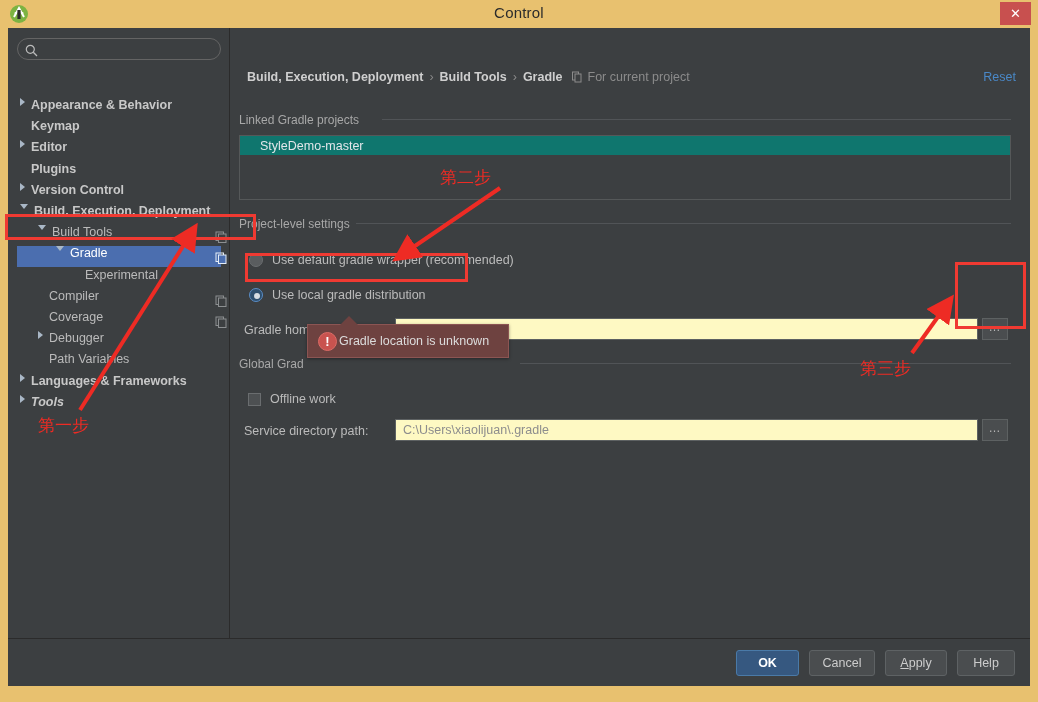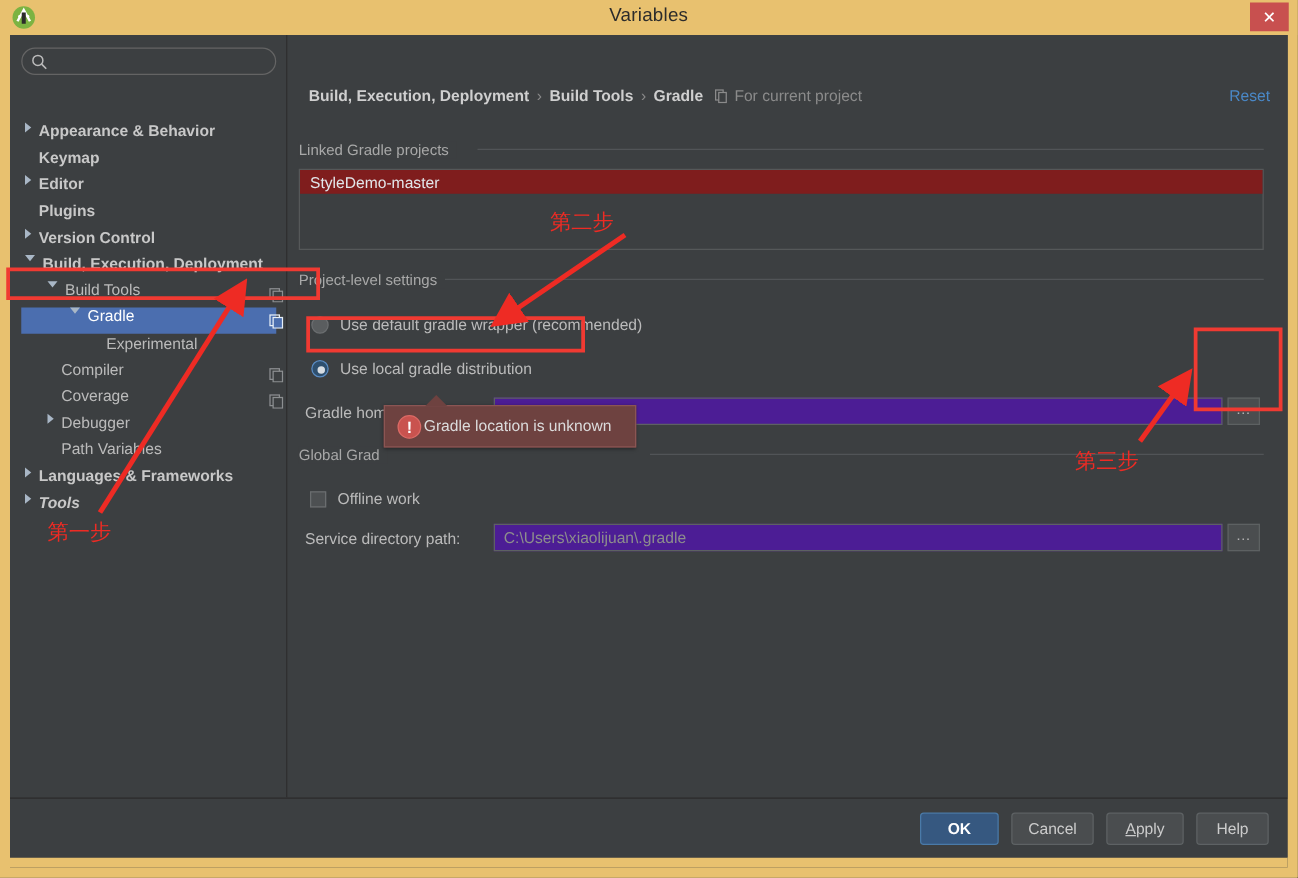--- a/index.html
+++ b/index.html
@@ -149,25 +149,25 @@
   
   #linked-list {
     position: absolute; left: 9px; top: 107px;
     width: 772px; height: 65px;
     background: #3c3f41;
     border: 1px solid #555859;
   }
   #linked-row {
     position: absolute; left: 0; top: 0;
     width: 770px; height: 19px;
-    background: #7f1d1d;
+    background: #0f766e;
     color: #e2e6ea;
     font-size: 12.5px;
     display: flex; align-items: center;
-    padding-left: 8px;
+    padding-left: 20px;
     cursor: pointer;
   }
 
   
   .radio-row {
     position: absolute;
     display: flex; align-items: center;
     cursor: pointer;
   }
   .radio {
@@ -198,21 +198,21 @@
   }
   .check-label { margin-left: 9px; font-size: 12.5px; color: #bbbbbb; }
 
   
   .field-label {
     position: absolute;
     font-size: 12.5px; color: #bbbbbb;
   }
   .text-field {
     position: absolute;
-    background: #4c1d95;
+    background: #fef9c3;
     border: 1px solid #5d6162;
     color: #8d8d8d;
     font-size: 12.5px;
     padding: 0 7px;
     display: flex; align-items: center;
     font-family: "Liberation Sans", sans-serif;
   }
   .browse-btn {
     position: absolute;
     background: #4a4d4f;
@@ -301,21 +301,21 @@
   <div id="titlebar">
     <div id="app-icon">
       <svg width="20" height="20" viewBox="0 0 20 20">
         <circle cx="10" cy="10" r="9" fill="#7cb342"></circle>
         <path d="M5 13 L10 4 L15 13" stroke="#ffffff" stroke-width="2" fill="none"></path>
         <rect x="8.4" y="6" width="3.2" height="9" fill="#2b2b2b"></rect>
         <circle cx="6.6" cy="9.2" r="1.1" fill="#ffffff"></circle>
         <circle cx="13.4" cy="9.2" r="1.1" fill="#ffffff"></circle>
       </svg>
     </div>
-    <div id="title-text">Variables</div>
+    <div id="title-text">Control</div>
     <div id="close-btn">✕</div>
   </div>
 
   <div id="frame">
     <div id="body-area">
 
       <div id="sidebar">
         <div id="search-wrap">
           <div id="search-icon">
             <svg width="13" height="13" viewBox="0 0 13 13">

